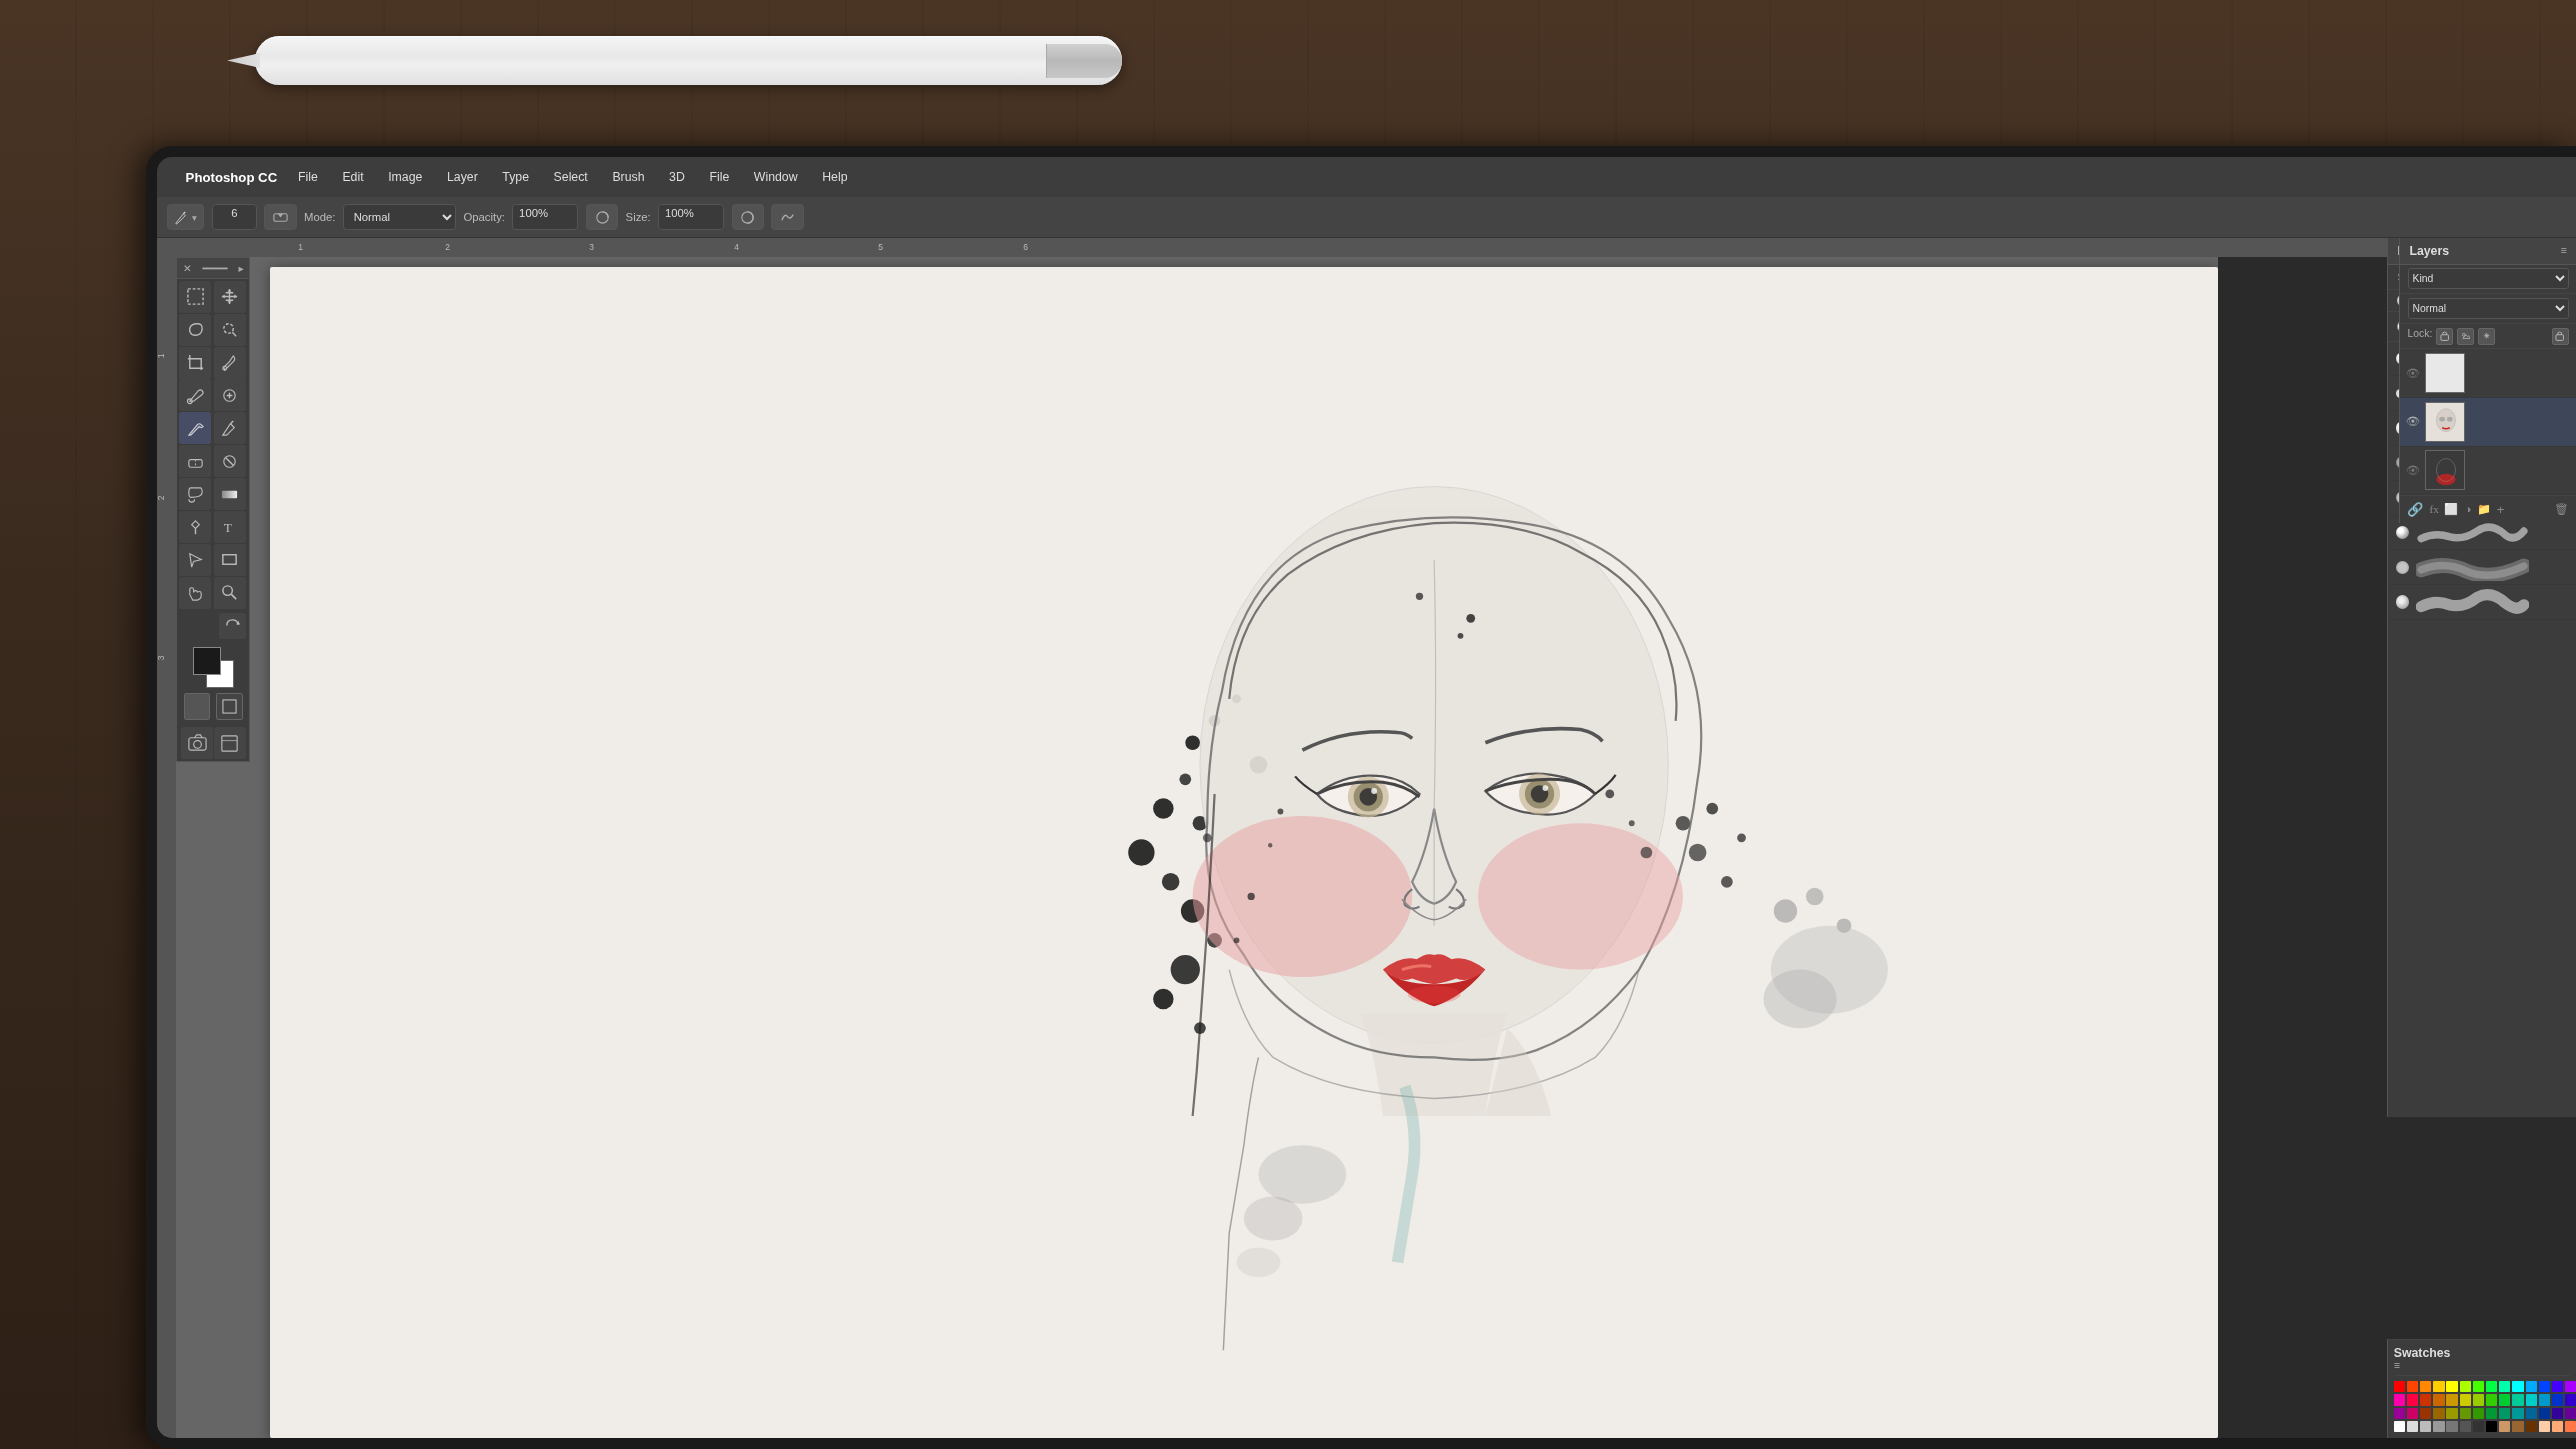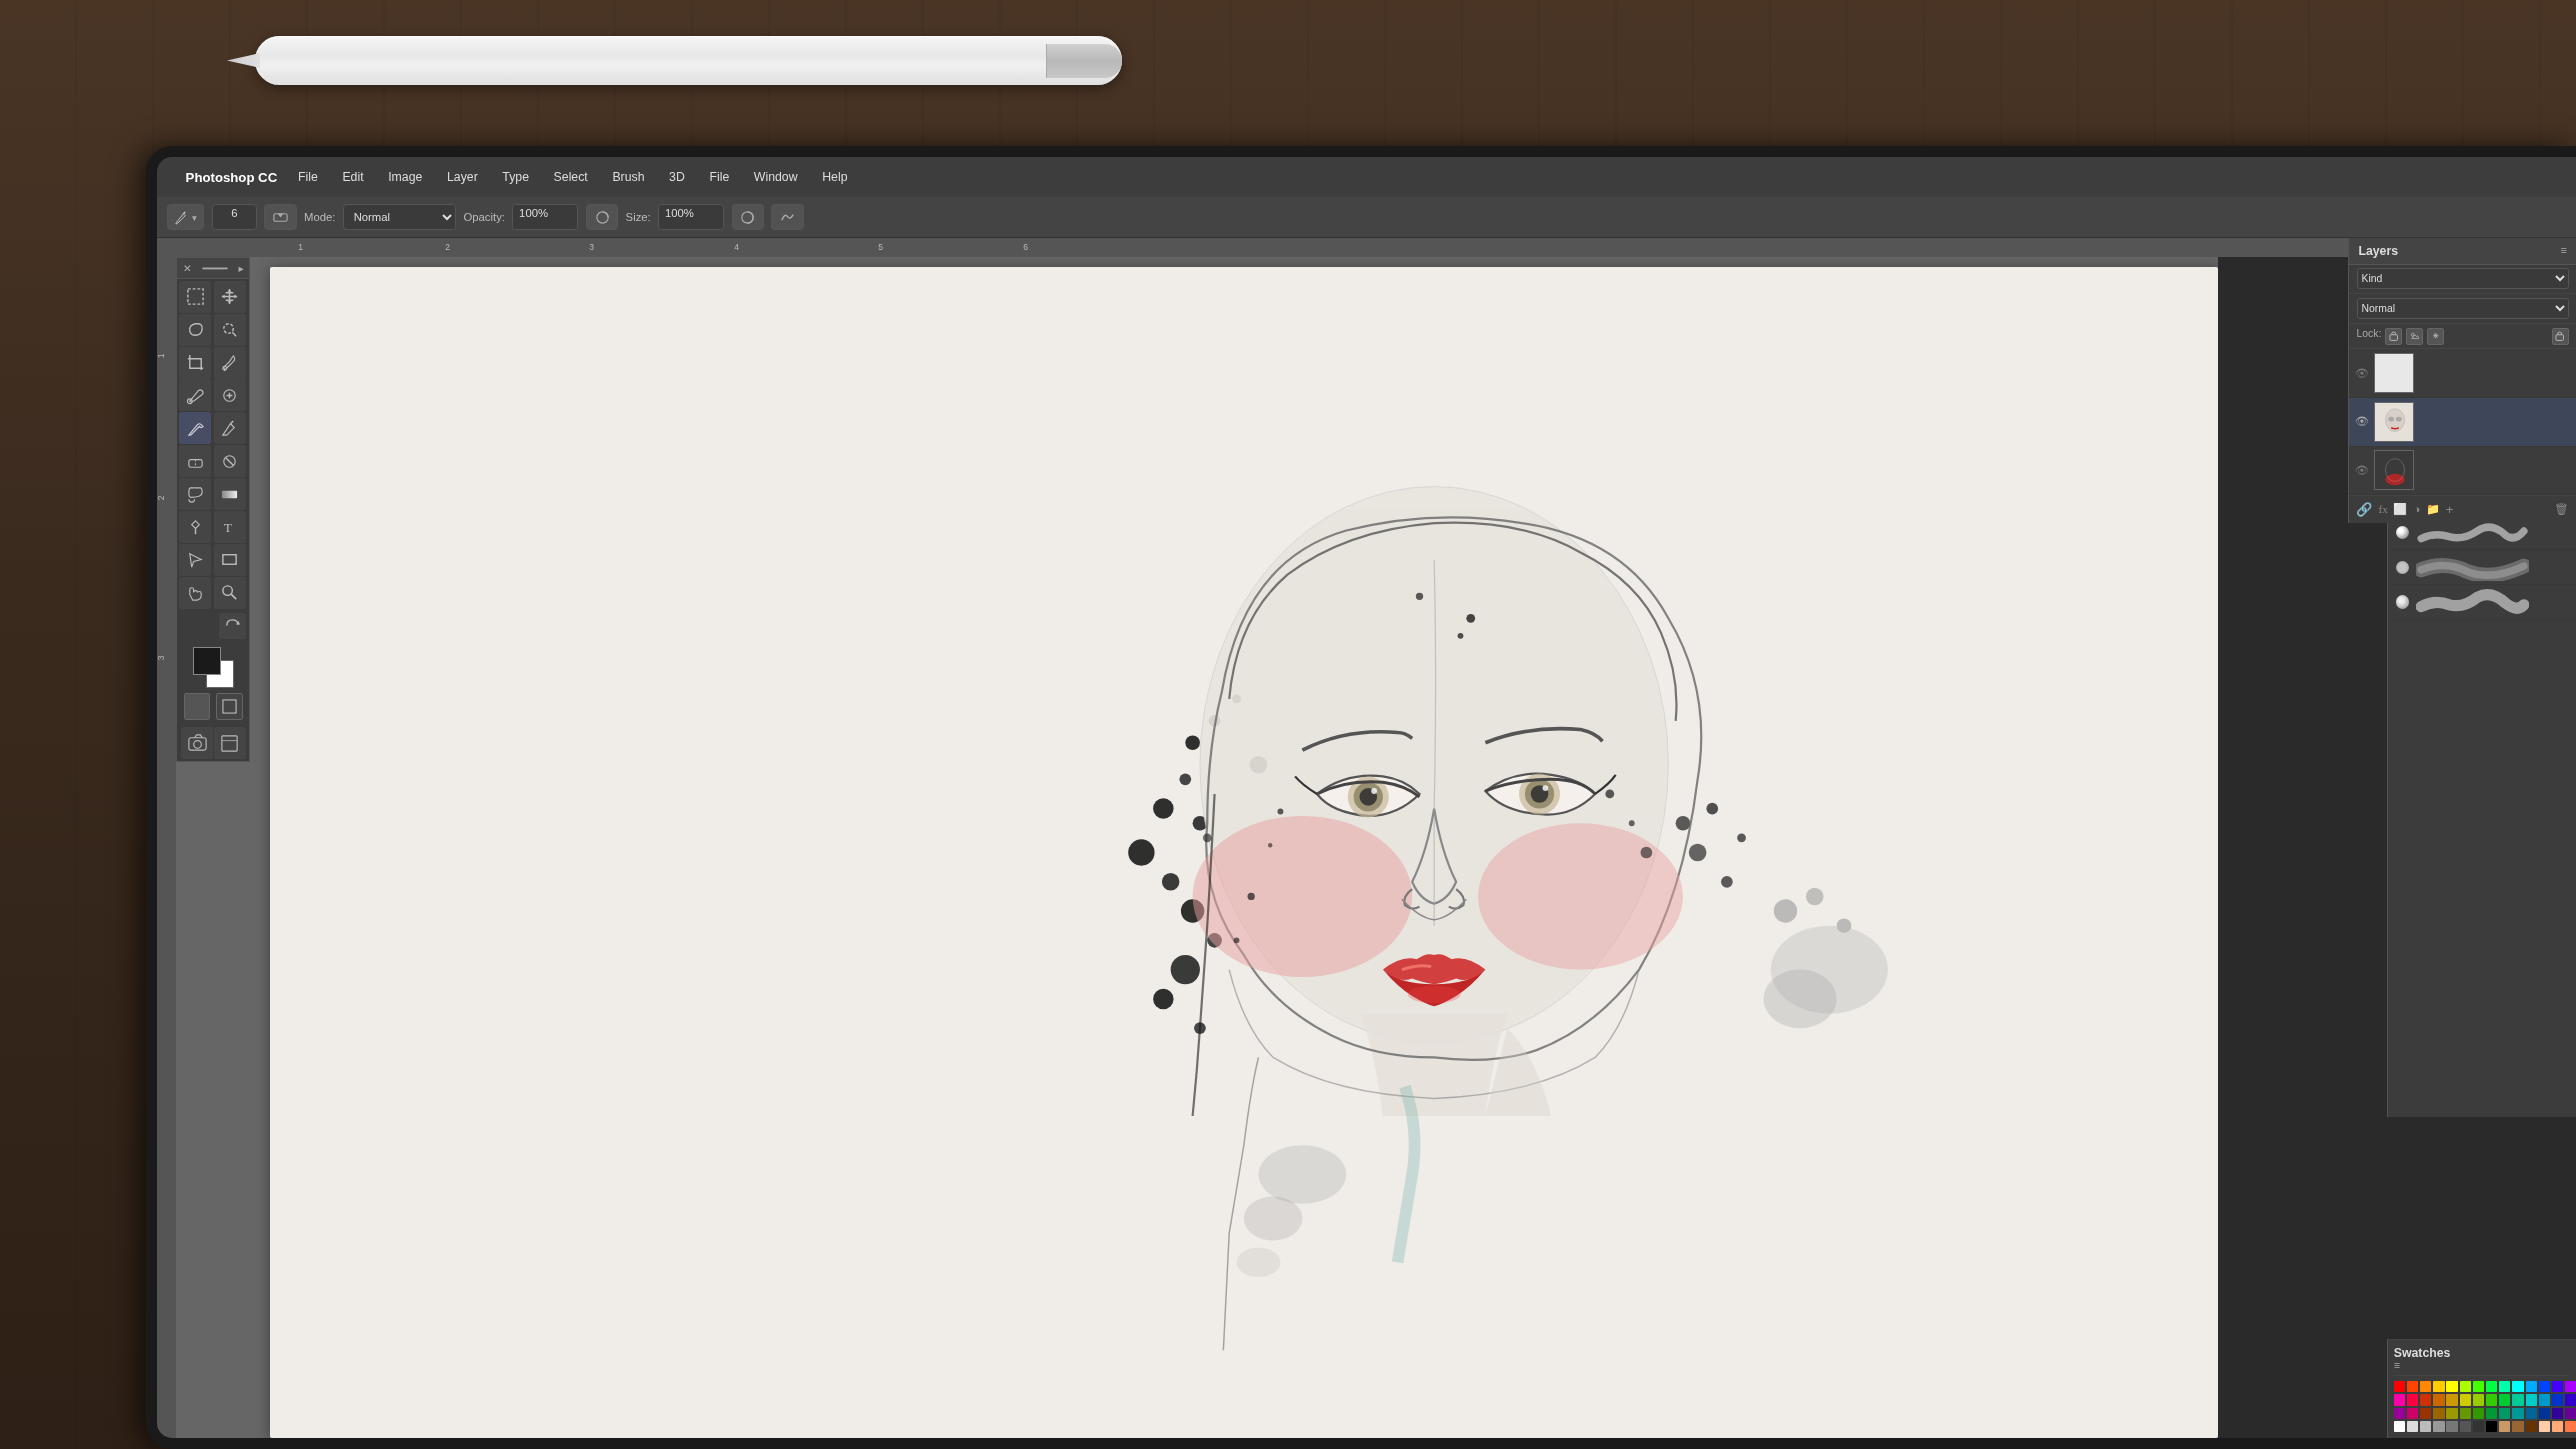--- a/index.html
+++ b/index.html
@@ -849,21 +849,21 @@
           <div style="width:13.2px;height:13.2px;border-radius:50%;background:radial-gradient(circle at 40% 40%, #eee 20%, #aaa 70%, #777 100%);"></div>
           <div class="brush-preview">
             <svg width="113" height="28" viewBox="0 0 120 30">
               <path d="M5 20 Q20 12 35 18 Q50 22 65 10 Q80 2 95 16 Q108 26 115 18" stroke="#ccc" stroke-width="12" fill="none" stroke-linecap="round" opacity="0.7"></path>
             </svg>
           </div>
         </div>
       </div>
     </div>
 
-    <div style="position:absolute;top:81px;right:0;width:228px;background:#3c3c3c;border-left:0.9px solid #555;z-index:81;height:auto;">
+    <div style="position:absolute;top:81px;right:0;width:177px;background:#3c3c3c;border-left:0.9px solid #555;z-index:81;height:auto;">
       <div class="panel-header">
         <span>Layers</span>
         <span style="font-size:10.4px;color:#aaa;cursor:pointer;">≡</span>
       </div>
 
       <div style="padding:3.8px 7.5px;border-bottom:0.9px solid #444;display:flex;align-items:center;gap:5.7px;">
         <select style="flex:1;background:#3a3a3a;border:0.9px solid #555;color:#ddd;font-size:10.4px;height:21px;border-radius:2.8px;">
           <option>Kind</option>
         </select>
       </div>

